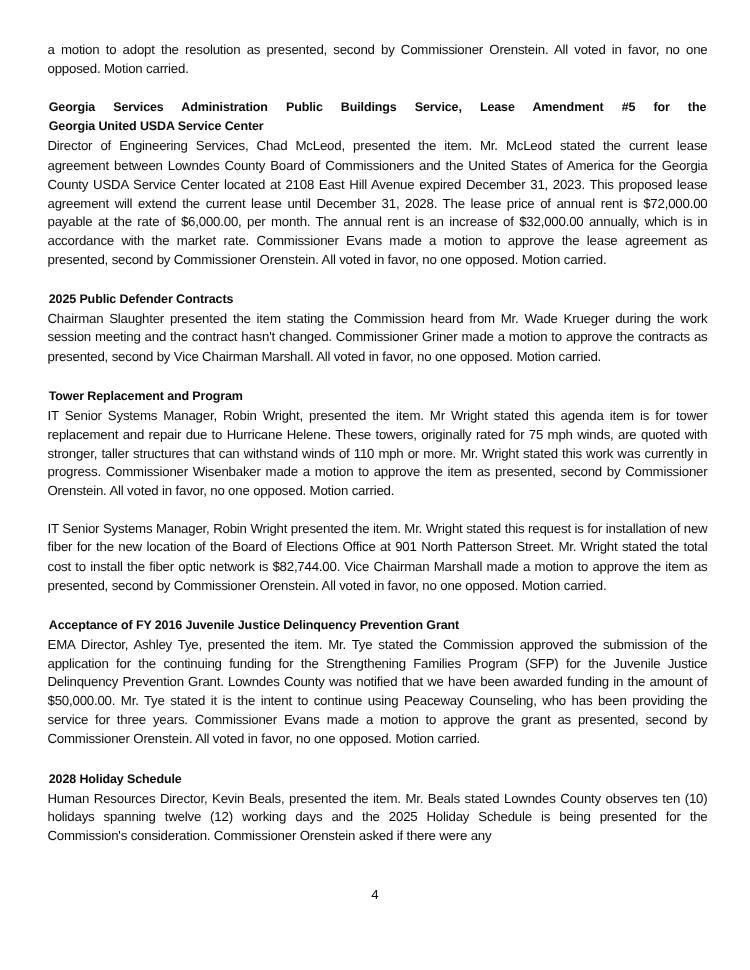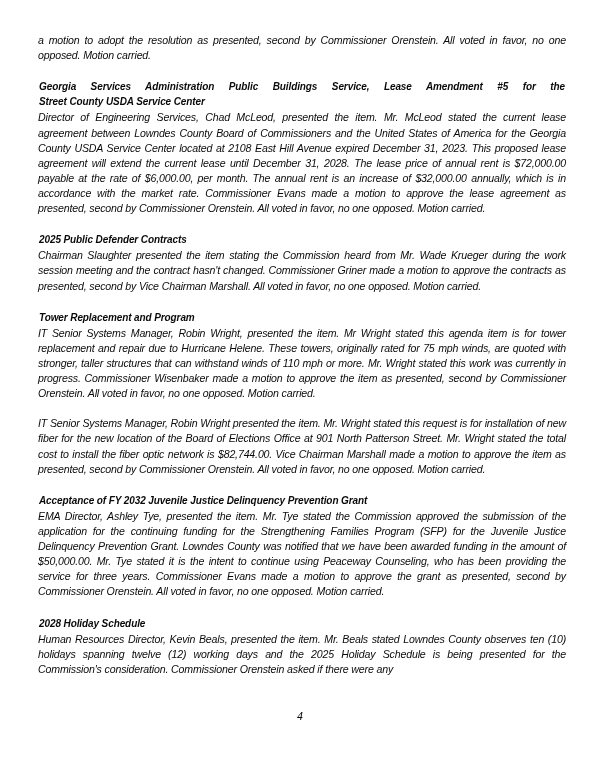--- a/index.html
+++ b/index.html
@@ -15,21 +15,20 @@
     color: #0a0a0a;
     -webkit-font-smoothing: antialiased;
   }
   .page {
     position: relative;
     width: 600px;
     height: 656px;
     background: #ffffff;
     box-sizing: border-box;
     padding: 33px 34px 0 38px;
-    font-style: italic;
   }
   .doc-body {
     width: 528px;
   }
   p.para {
     margin: 0;
     font-size: 10.6px;
     line-height: 15.1px;
     text-align: justify;
     text-justify: inter-word;
@@ -72,21 +71,21 @@
 
 <div class="page">
   <div class="doc-body">
 
     <p class="para">a motion to adopt the resolution as presented, second by Commissioner Orenstein.  All voted in favor, no one opposed. Motion carried.</p>
 
     <div class="sec-gap"></div>
 
     <h2 class="heading two-line">
         <span class="h-line first">Georgia Services Administration Public Buildings Service, Lease Amendment #5 for the</span>
-        <span class="h-line">Street County USDA Service Center</span>
+        <span class="h-line">Georgia United USDA Service Center</span>
       </h2>
 
     <p class="para">Director of Engineering Services, Chad McLeod, presented the item.  Mr. McLeod stated the current lease agreement between Lowndes County Board of Commissioners and the United States of America for the Georgia County USDA Service Center located at 2108 East Hill Avenue expired December 31, 2023. This proposed lease agreement will extend the current lease until December 31, 2028. The lease price of annual rent is $72,000.00 payable at the rate of $6,000.00, per month. The annual rent is an increase of $32,000.00 annually, which is in accordance with the market rate. Commissioner Evans made a motion to approve the lease agreement as presented, second by Commissioner Orenstein. All voted in favor, no one opposed. Motion carried.</p>
 
     <div class="sec-gap"></div>
 
     <h2 class="heading">2025 Public Defender Contracts</h2>
 
     <p class="para">Chairman Slaughter presented the item stating the Commission heard from Mr. Wade Krueger during the work session meeting and the contract hasn't changed. Commissioner Griner made a motion to approve the contracts as presented, second by Vice Chairman Marshall. All voted in favor, no one opposed. Motion carried.</p>
 
@@ -96,21 +95,21 @@
 
     <p class="para">IT Senior Systems Manager, Robin Wright, presented the item.  Mr Wright stated this agenda item is for tower replacement and repair due to Hurricane Helene.  These towers, originally rated for 75 mph winds, are quoted with stronger, taller structures that can withstand winds of 110 mph or more. Mr. Wright stated this work was currently in progress.  Commissioner Wisenbaker made a motion to approve the item as presented, second by Commissioner Orenstein. All voted in favor, no one opposed. Motion carried.</p>
 
     <div class="sec-gap"></div>
 
 
     <p class="para">IT Senior Systems Manager, Robin Wright presented the item.  Mr. Wright stated this request is for installation of new fiber for the new location of the Board of Elections Office at 901 North Patterson Street. Mr. Wright stated the total cost to install the fiber optic network is $82,744.00. Vice Chairman Marshall made a motion to approve the item as presented, second by Commissioner Orenstein.  All voted in favor, no one opposed. Motion carried.</p>
 
     <div class="sec-gap"></div>
 
-    <h2 class="heading">Acceptance of FY 2032 Juvenile Justice Delinquency Prevention Grant</h2>
+    <h2 class="heading">Acceptance of FY 2016 Juvenile Justice Delinquency Prevention Grant</h2>
 
     <p class="para">EMA Director, Ashley Tye, presented the item. Mr. Tye stated the Commission approved the submission of the application for the continuing funding for the Strengthening Families Program (SFP) for the Juvenile Justice Delinquency Prevention Grant. Lowndes County was notified that we have been awarded funding in the amount of $50,000.00. Mr. Tye stated it is the intent to continue using Peaceway Counseling, who has been providing the service for three years. Commissioner Evans made a motion to approve the grant as presented, second by Commissioner Orenstein.  All voted in favor, no one opposed.  Motion carried.</p>
 
     <div class="sec-gap"></div>
 
     <h2 class="heading">2028 Holiday Schedule</h2>
 
     <p class="para">Human Resources Director, Kevin Beals, presented the item.  Mr. Beals stated Lowndes County observes ten (10) holidays spanning twelve (12) working days and the 2025 Holiday Schedule is being presented for the Commission's consideration. Commissioner Orenstein asked if there were any</p>
 
   </div>

